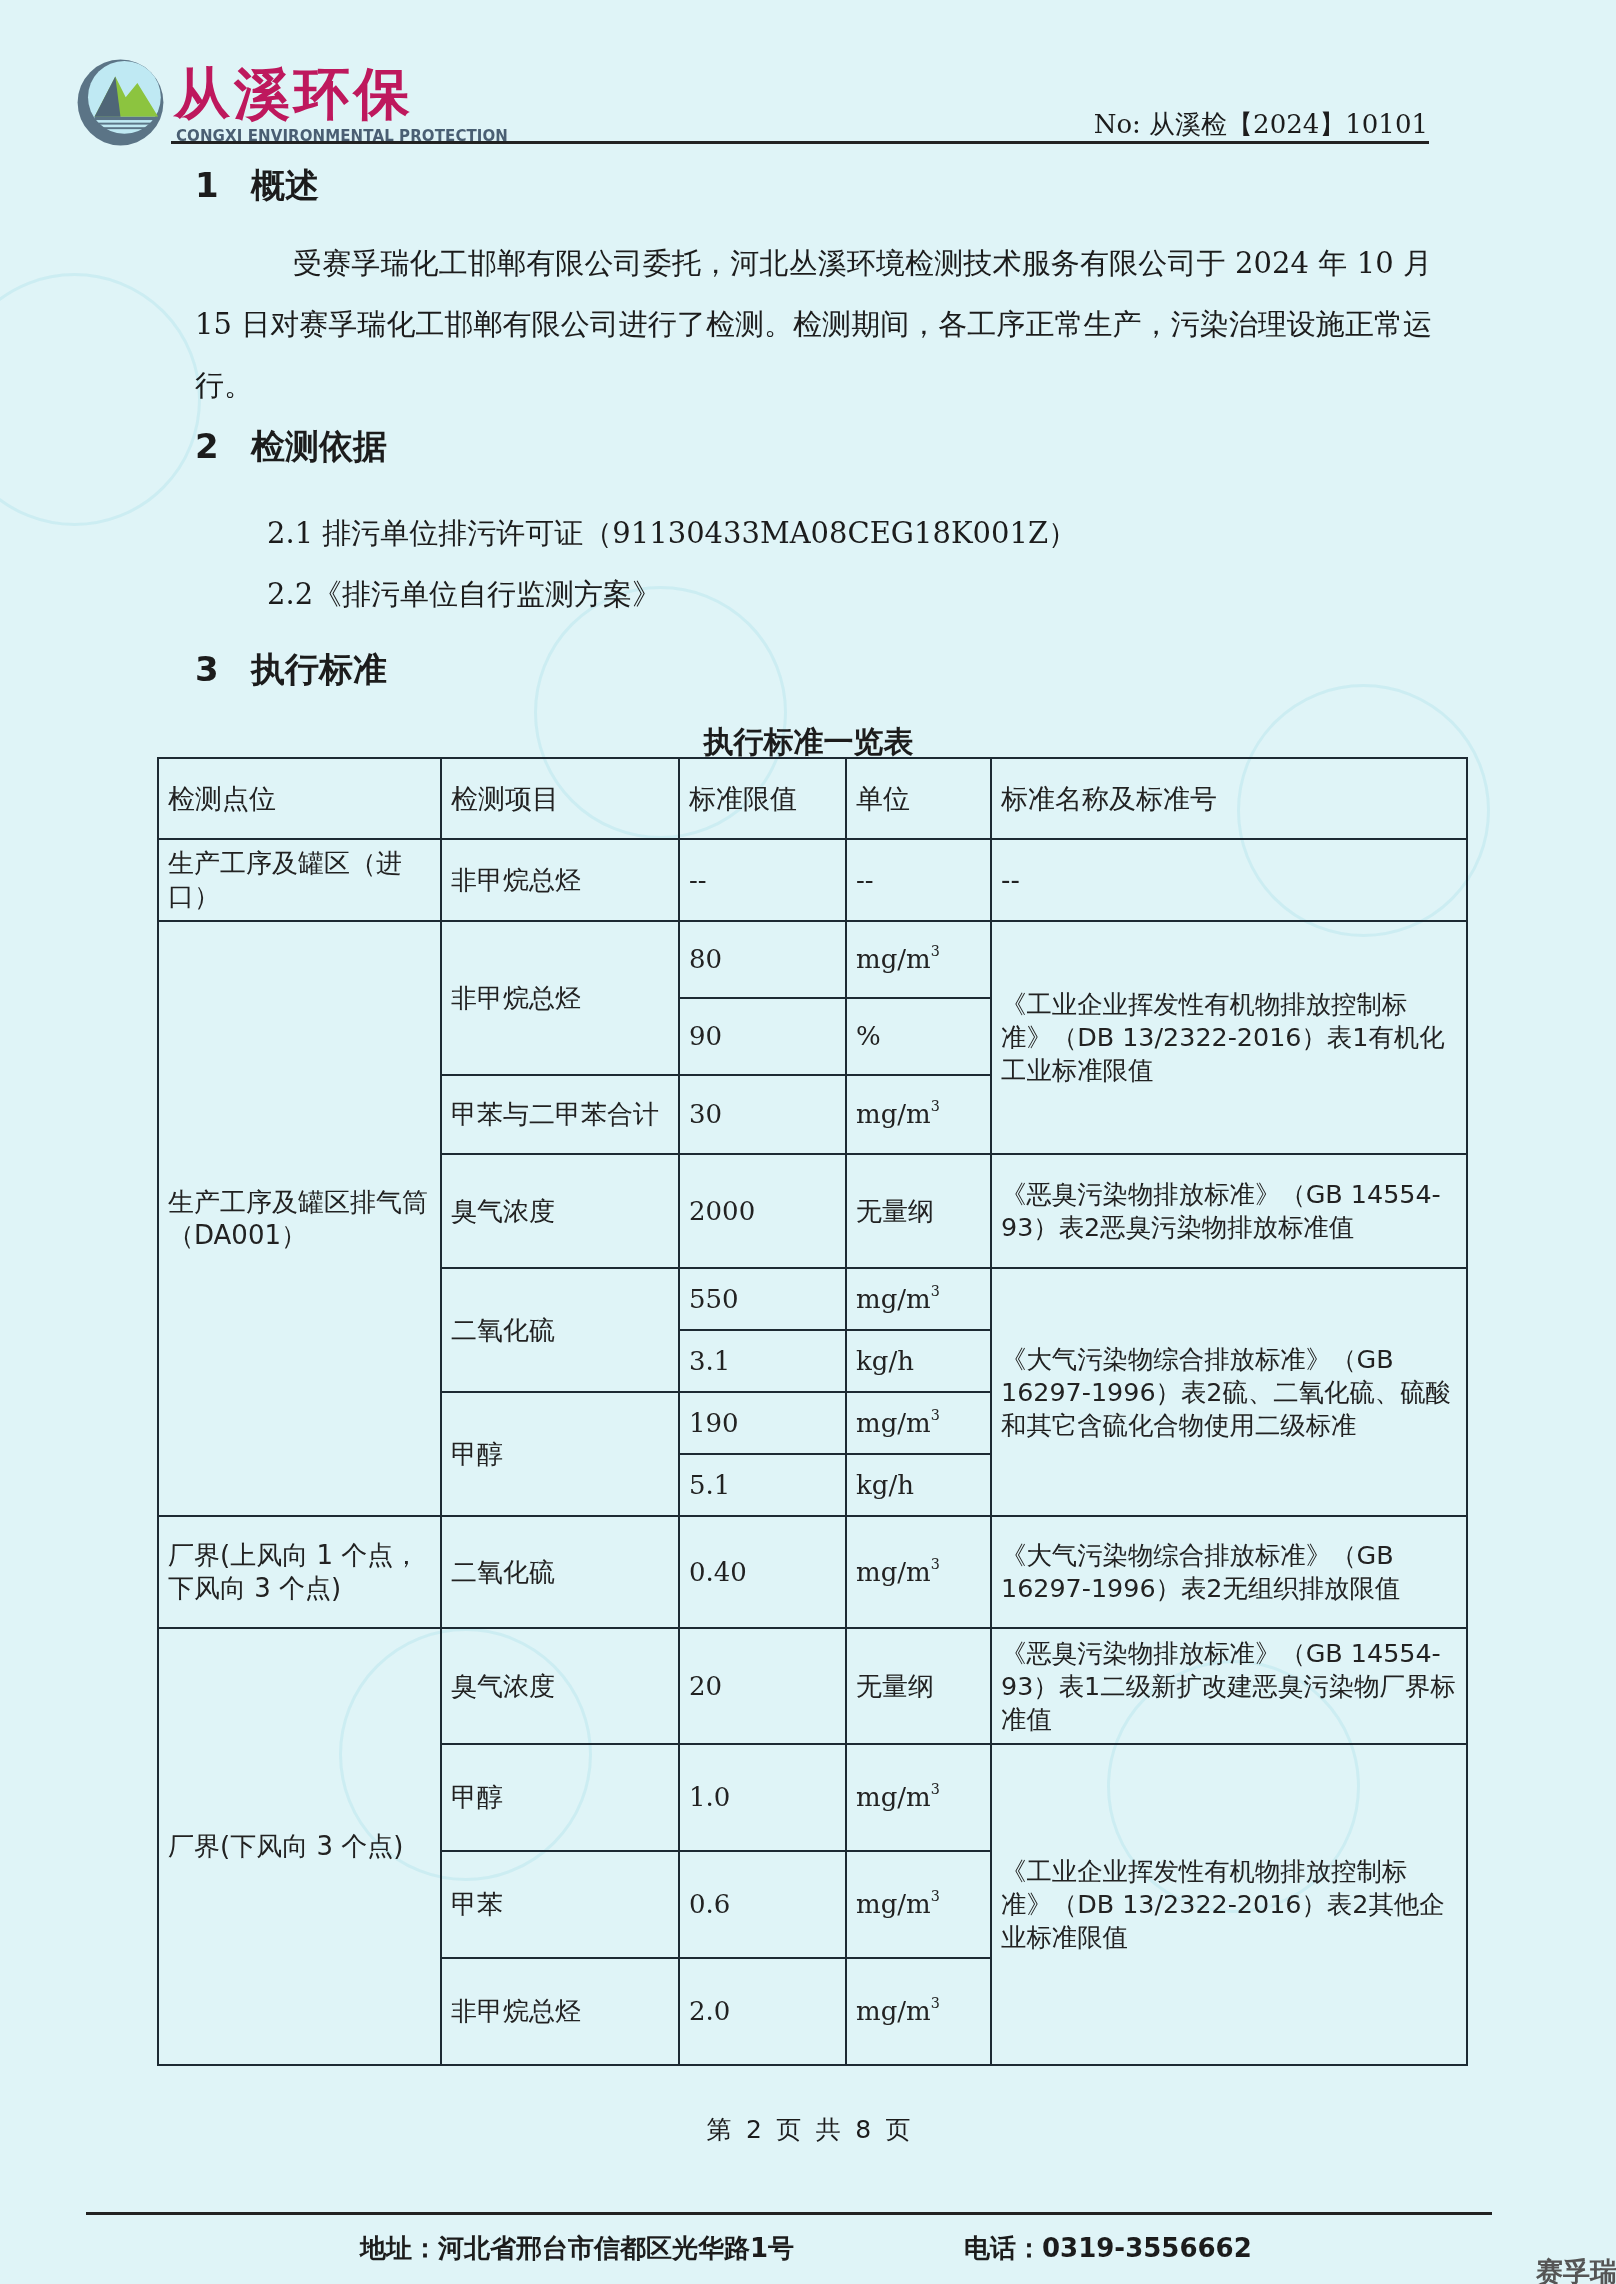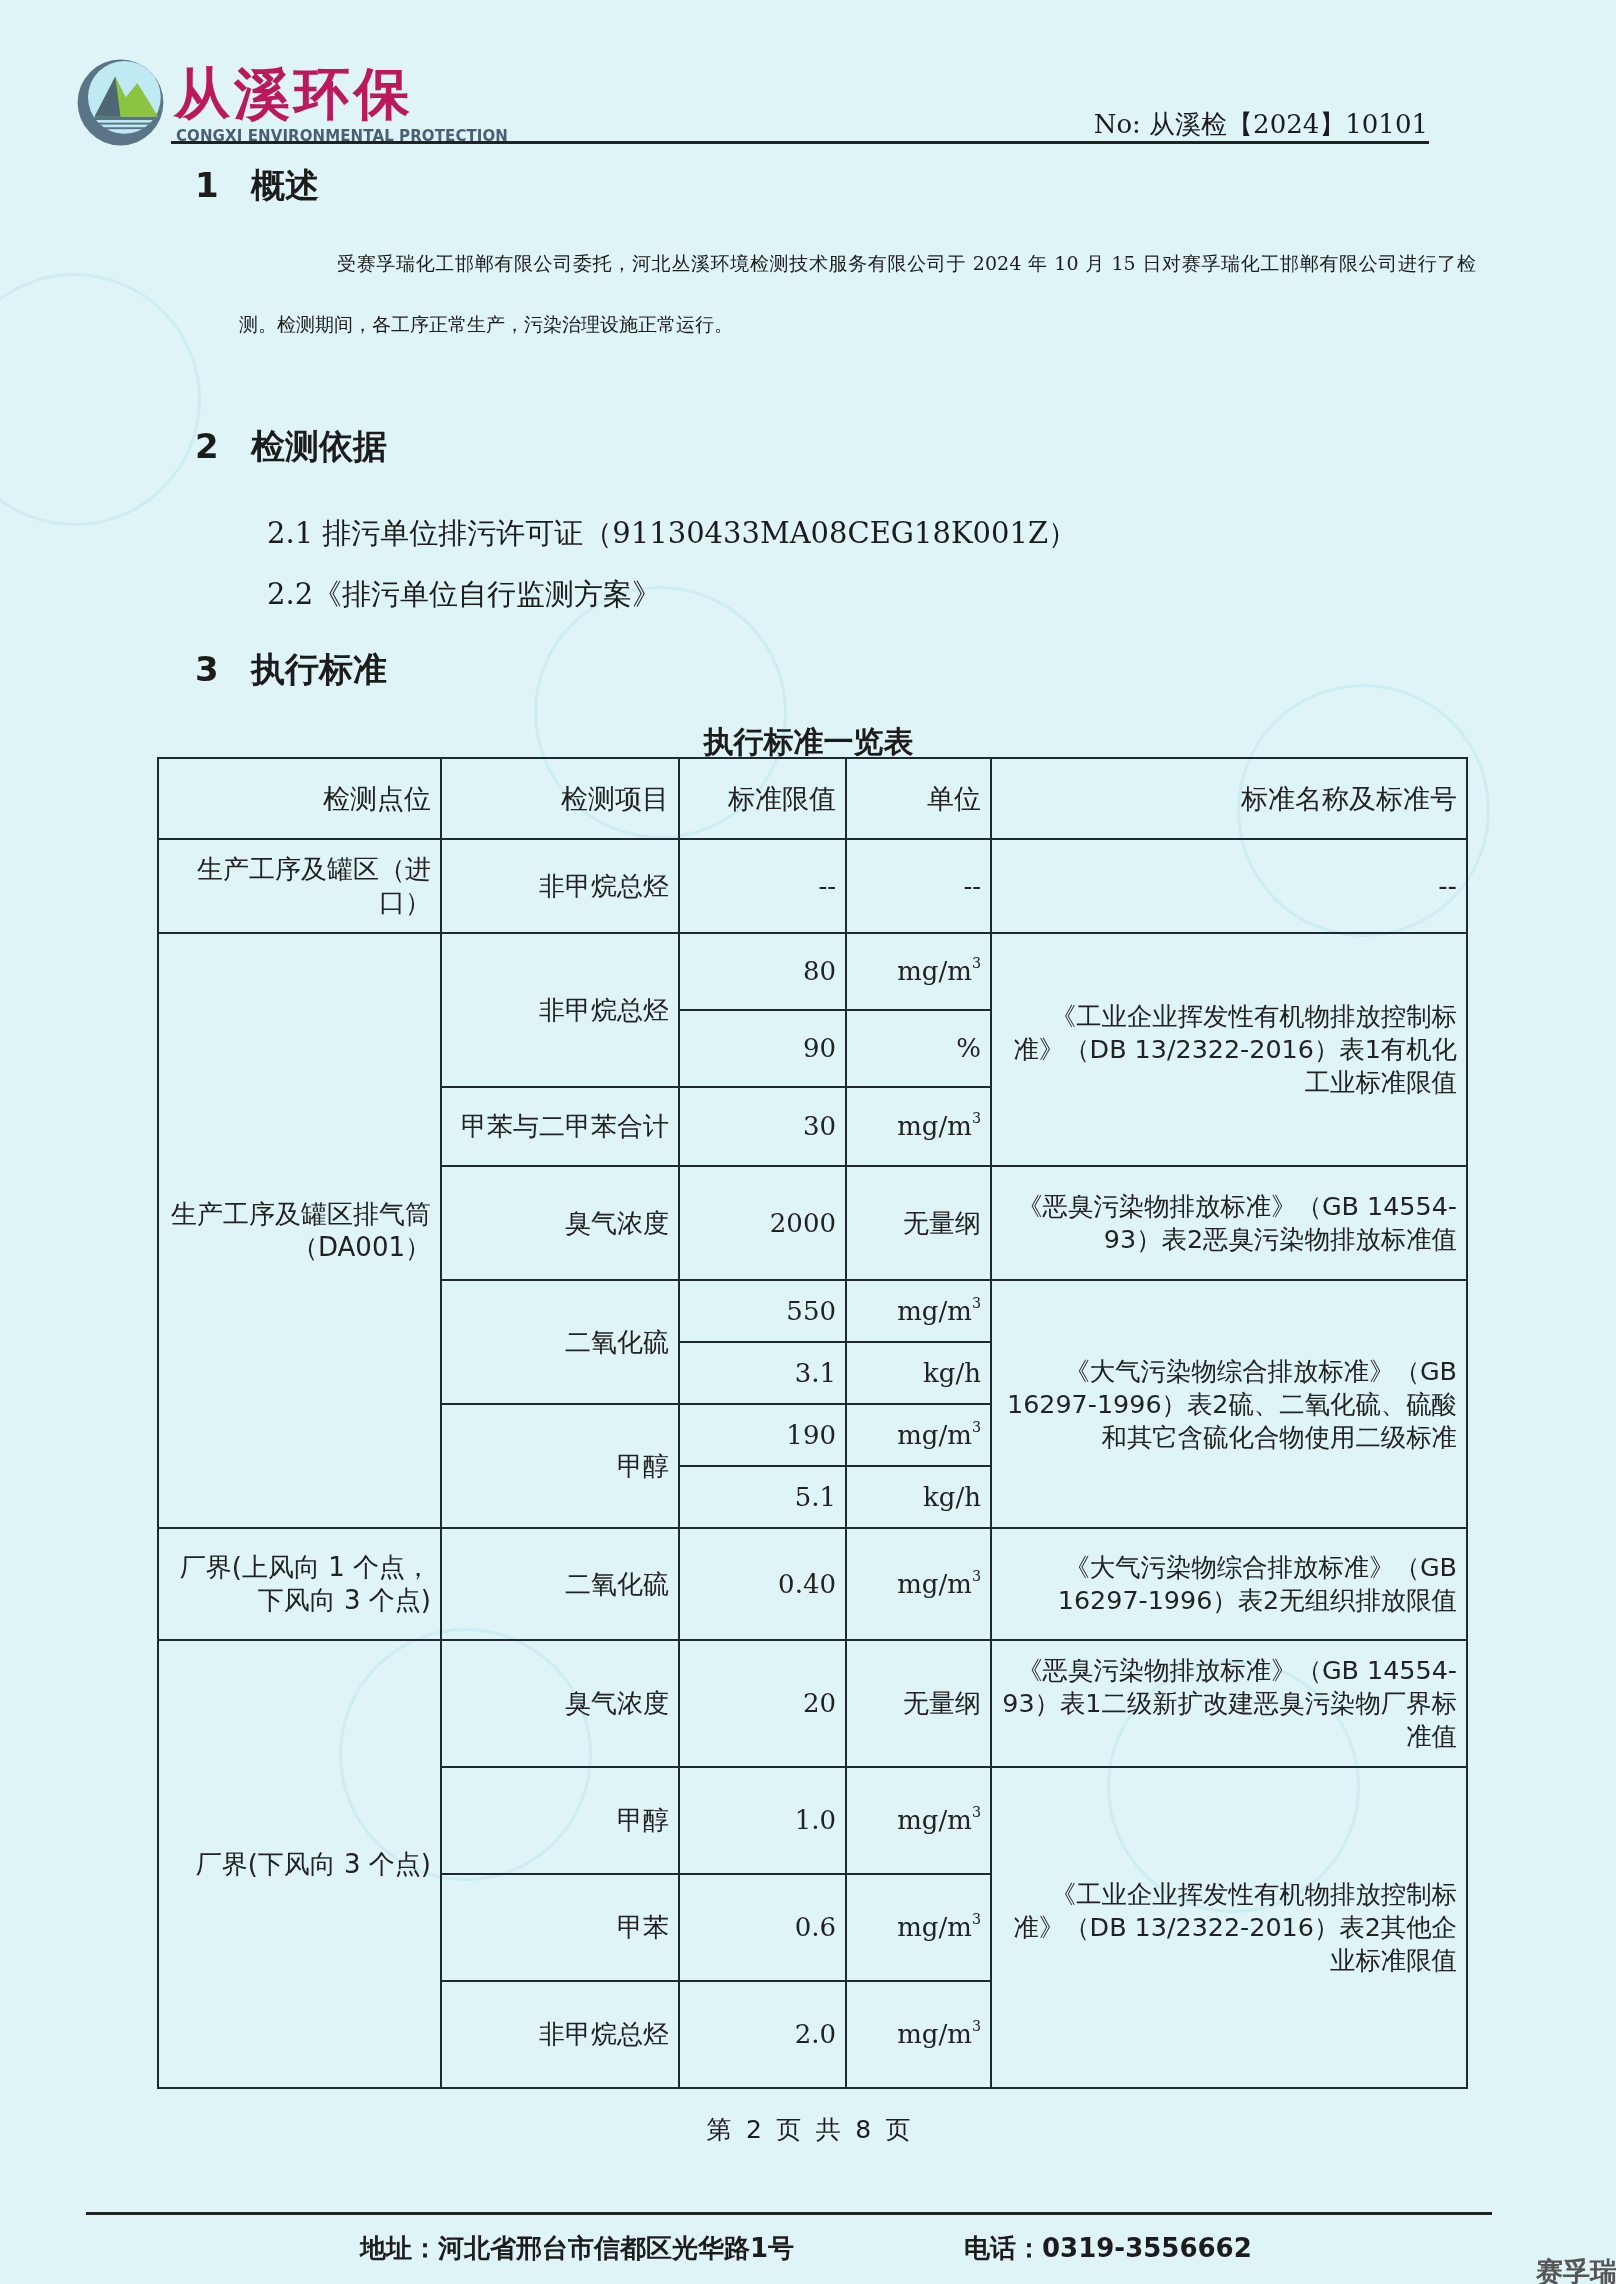--- a/index.html
+++ b/index.html
@@ -18,32 +18,32 @@
   
   .logo-wrap { left: 75px; top: 57px; width: 339px; height: 91px; }
   .logo-icon { left: 0; top: 0; width: 91px; height: 91px; }
   .logo-text { left: 99px; top: 9px; font-family: "DejaVu Sans", "Liberation Sans", sans-serif; font-weight: bold; font-size: 56px; color: #be185d; letter-spacing: 3.9px; line-height: 1; }
   .logo-sub { left: 101px; top: 70px; font-family: "DejaVu Sans", "Liberation Sans", sans-serif; font-weight: bold; font-size: 15px; color: #4a5f73; letter-spacing: 0.1px; white-space: nowrap; }
   .header-line { left: 171px; top: 141px; width: 1258px; height: 2.6px; background: #222; }
   .report-no { right: 189px; top: 107px; font-size: 26px; white-space: nowrap; }
   
   .h-sec { font-family: "DejaVu Sans", "Liberation Sans", sans-serif; font-weight: bold; font-size: 34px; white-space: nowrap; }
   .h-sec .num { display: inline-block; width: 56px; }
-  .para { font-size: 19px; line-height: 61px; width: 1237px; text-align: justify; margin-left: 44px; }
+  .para { font-size: 29px; line-height: 61px; width: 1237px; text-align: justify; }
   .item { font-size: 29px; white-space: nowrap; }
   
   .tbl-title { left: 0; width: 1617px; top: 713px; text-align: center; font-family: "DejaVu Sans", "Liberation Sans", sans-serif; font-weight: bold; font-size: 30px; margin-top: 9px; }
   table.std {
     position: absolute; left: 157px; top: 757px; width: 1308px;
     border-collapse: collapse; table-layout: fixed;
     font-family: "DejaVu Sans", "Liberation Sans", sans-serif; font-size: 26px; color: #222;
   }
   table.std td, table.std th {
-    border: 2px solid #1d2a33; text-align: right; vertical-align: middle;
-    padding: 13px 9px; line-height: 33px; font-weight: normal;
+    border: 2px solid #1d2a33; text-align: left; vertical-align: middle;
+    padding: 7px 9px; line-height: 33px; font-weight: normal;
   }
   table.std th { font-size: 27px; }
   .mono { font-family: "DejaVu Serif", "Liberation Serif", serif; }
   sup { font-size: 14.3px; vertical-align: 11.7px; line-height: 0; }
   .std-name { font-size: 25.4px; line-height: 33px; }
   
   .page-no { left: 0; width: 1617px; top: 2113px; text-align: center; font-family: "DejaVu Sans", "Liberation Sans", sans-serif; font-weight: normal; font-size: 25px; word-spacing: 6.5px; }
   .footer-line { left: 86px; top: 2212px; width: 1406px; height: 3.3px; background: #222; }
   .addr { left: 360px; top: 2231px; font-family: "DejaVu Sans", "Liberation Sans", sans-serif; font-weight: bold; font-size: 26px; white-space: nowrap; }
   .tel { left: 964px; top: 2231px; font-family: "DejaVu Sans", "Liberation Sans", sans-serif; font-weight: bold; font-size: 26px; white-space: nowrap; }

